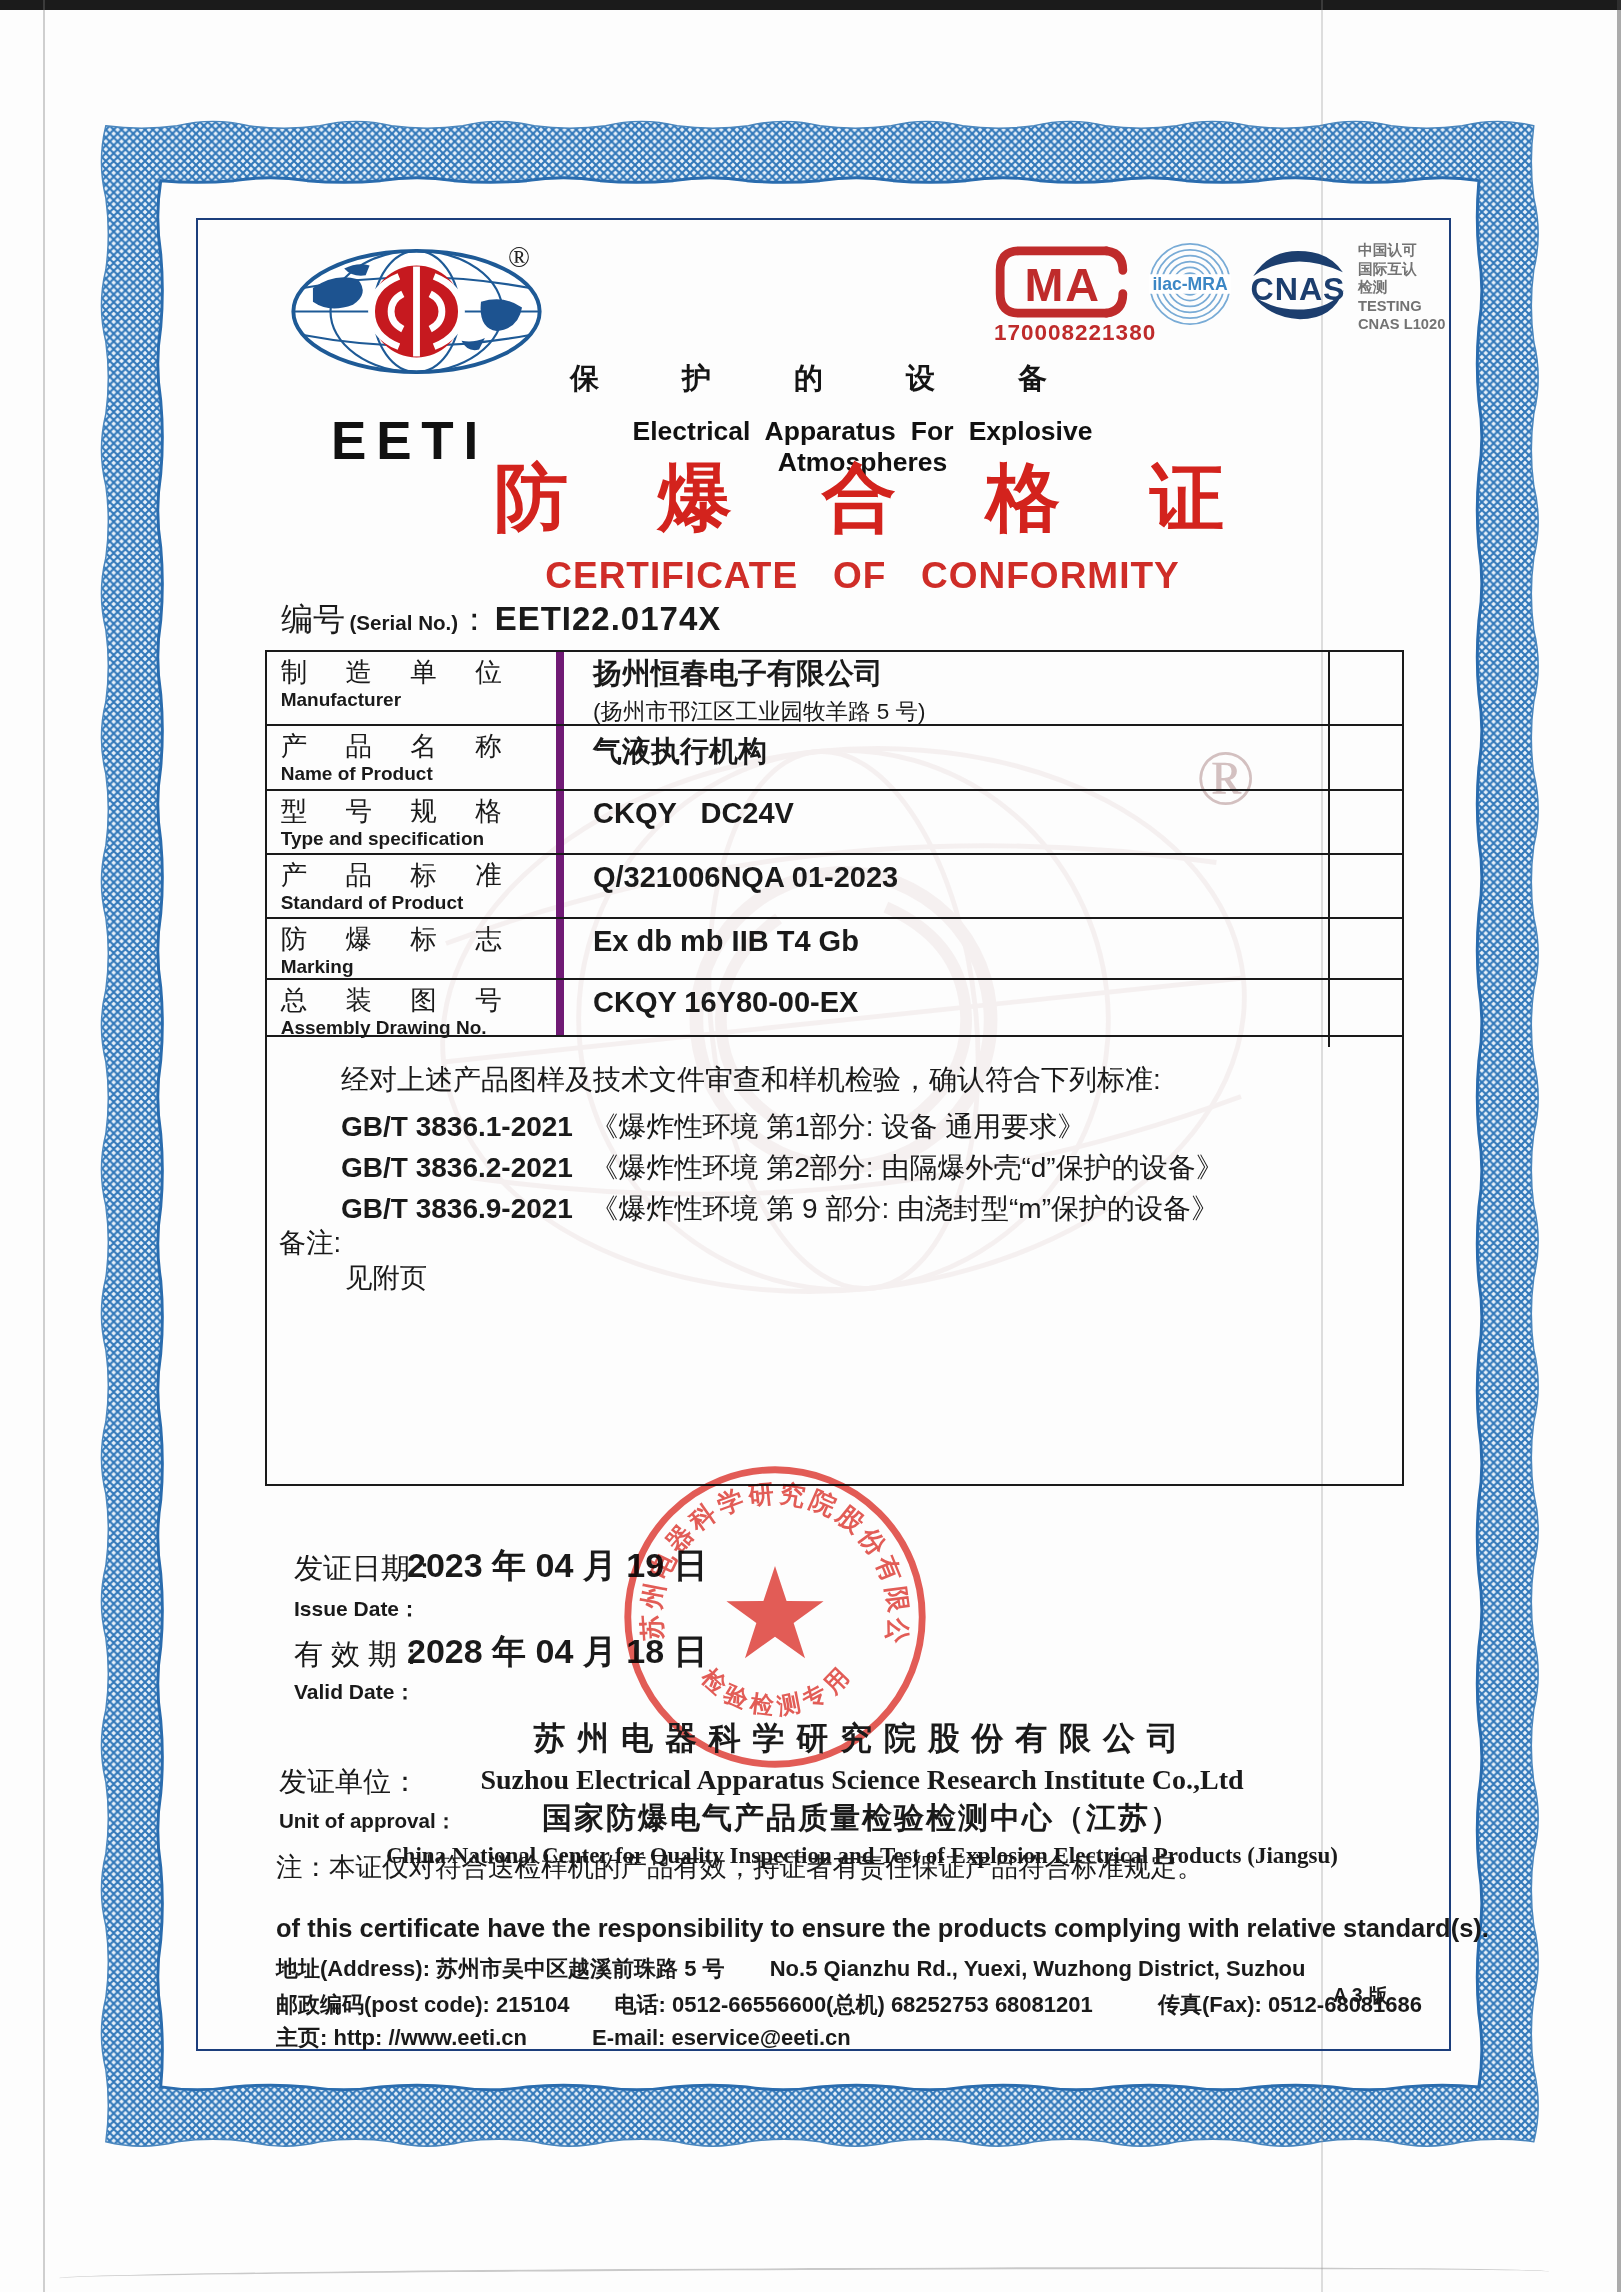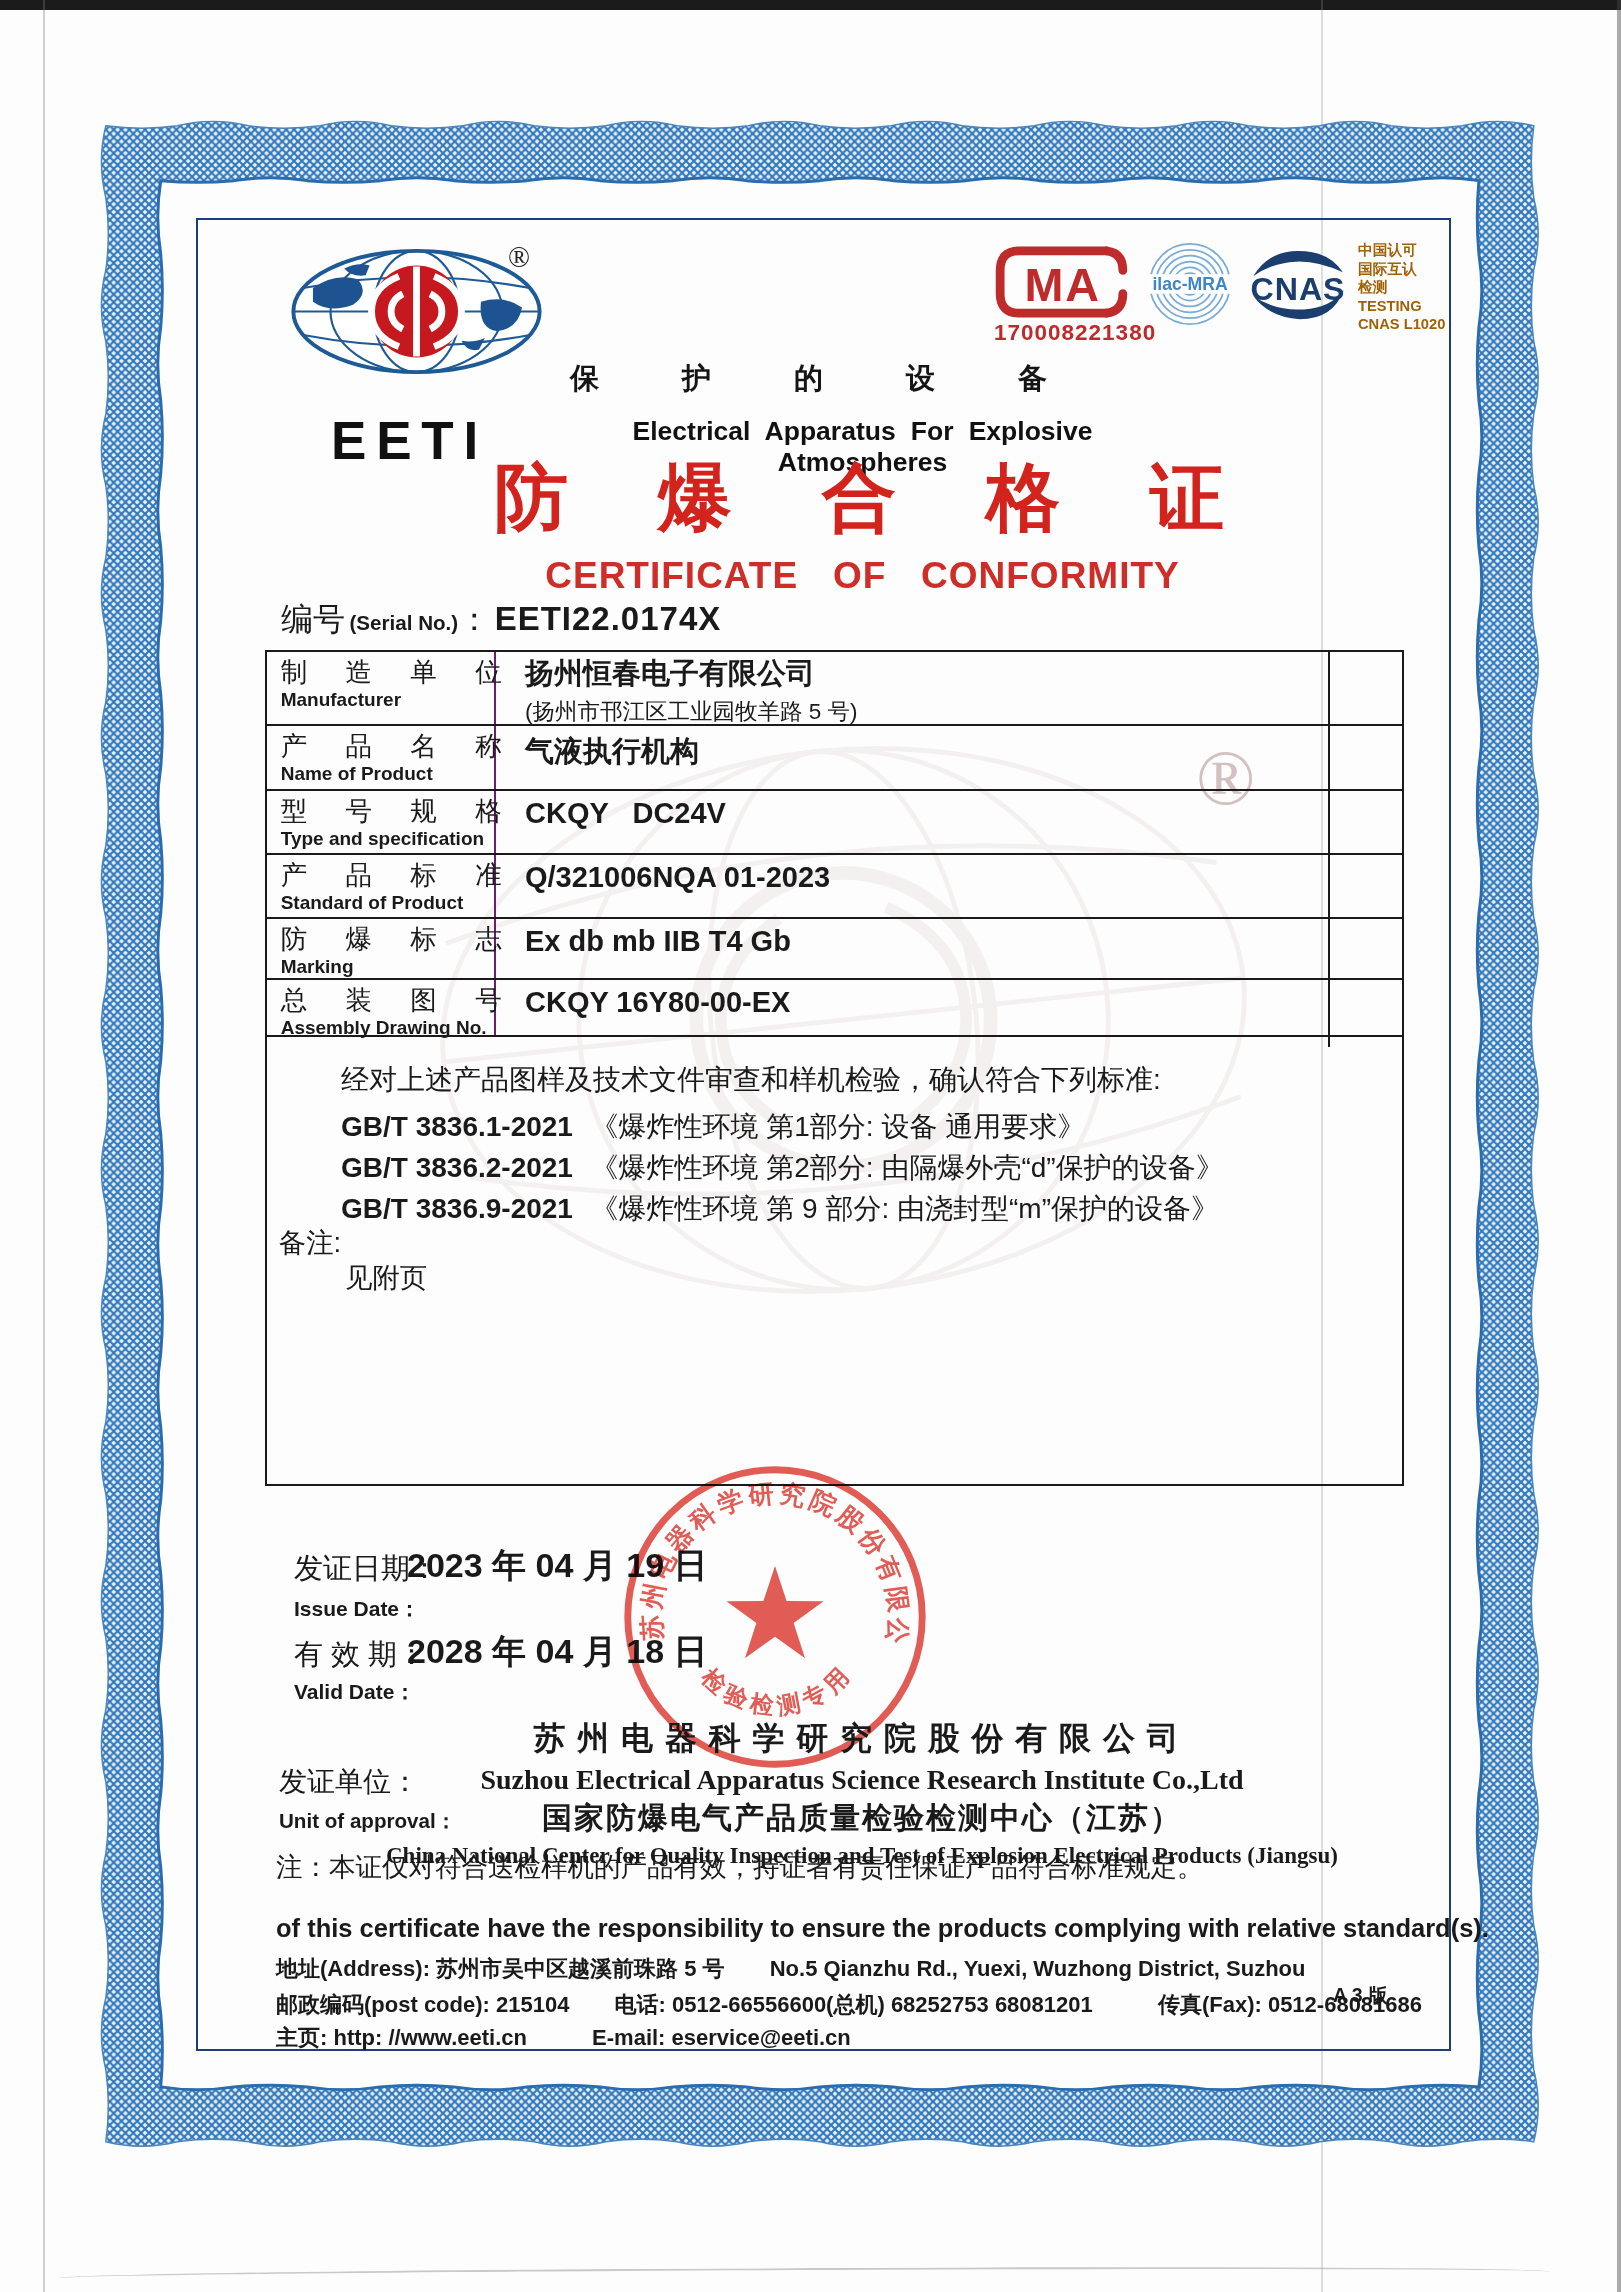--- a/index.html
+++ b/index.html
@@ -18,31 +18,31 @@
   
   .eeti-text{left:331px;top:410px;font-size:53px;font-weight:800;letter-spacing:9.8px;color:#111;}
   .logo-reg{left:508px;top:241px;font-size:29px;font-family:"Liberation Serif","DejaVu Serif",serif;color:#222;}
   .hdr-cn{left:570px;top:359px;font-size:29px;font-weight:600;letter-spacing:83px;white-space:nowrap;color:#151515;}
   .hdr-en{left:549px;top:416px;width:627px;text-align:center;font-size:26.5px;font-weight:bold;word-spacing:7.8px;color:#111;}
   .title-cn{left:494px;top:449px;font-size:74px;font-weight:900;letter-spacing:90px;white-space:nowrap;color:#d3231d;
             font-family:"Liberation Serif","DejaVu Serif",serif;}
   .title-en{left:490px;top:555px;width:745px;text-align:center;font-size:37px;font-weight:600;letter-spacing:1px;
             word-spacing:23.5px;color:#cf2d28;}
   .cma-num{left:994px;top:320px;font-size:22.5px;font-weight:bold;color:#bf2b2b;letter-spacing:1px;}
-  .accred{left:1358px;top:241px;font-size:14.7px;font-weight:bold;line-height:18.6px;color:#a16207;}
+  .accred{left:1358px;top:241px;font-size:14.7px;font-weight:bold;line-height:18.6px;color:#737373;}
   
   .serial{left:281px;top:598px;white-space:nowrap;}
   .serial .cn{font-size:32px;}
   .serial .en{font-size:20.6px;font-weight:bold;}
   .serial .val{font-size:33px;font-weight:bold;letter-spacing:1px;}
   
   .cert-table{left:265px;top:650px;width:1139px;height:836px;border:2.5px solid #1a1a1a;box-sizing:border-box;
               display:flex;flex-direction:column;}
   .trow{display:flex;border-bottom:2px solid #1a1a1a;box-sizing:border-box;}
-  .tlabel{width:229px;border-right:2px solid #701a75;box-sizing:border-box;padding:3.9px 0 0 13.7px;}
+  .tlabel{width:297px;border-right:8px solid #701a75;box-sizing:border-box;padding:3.9px 0 0 13.7px;}
   .tlabel .zh{width:221px;font-size:26.5px;text-align:justify;text-align-last:justify;line-height:32px;}
   .tlabel .en{font-size:19px;font-weight:bold;line-height:22.5px;margin-top:1px;white-space:nowrap;}
   .tvalue{flex:1;padding:5.9px 0 0 29px;font-size:29px;font-weight:600;}
   .tvalue .sub{font-size:22.5px;font-weight:normal;margin-top:2px;}
   .bigcell{flex:1;position:relative;font-size:28px;}
   .bigcell .intro{position:absolute;left:74px;top:23.5px;}
   .bigcell .std1{position:absolute;left:74px;top:71px;}
   .bigcell .std2{position:absolute;left:74px;top:112px;}
   .bigcell .std3{position:absolute;left:74px;top:153px;}
   .bigcell .code{font-weight:bold;margin-right:17.6px;}

